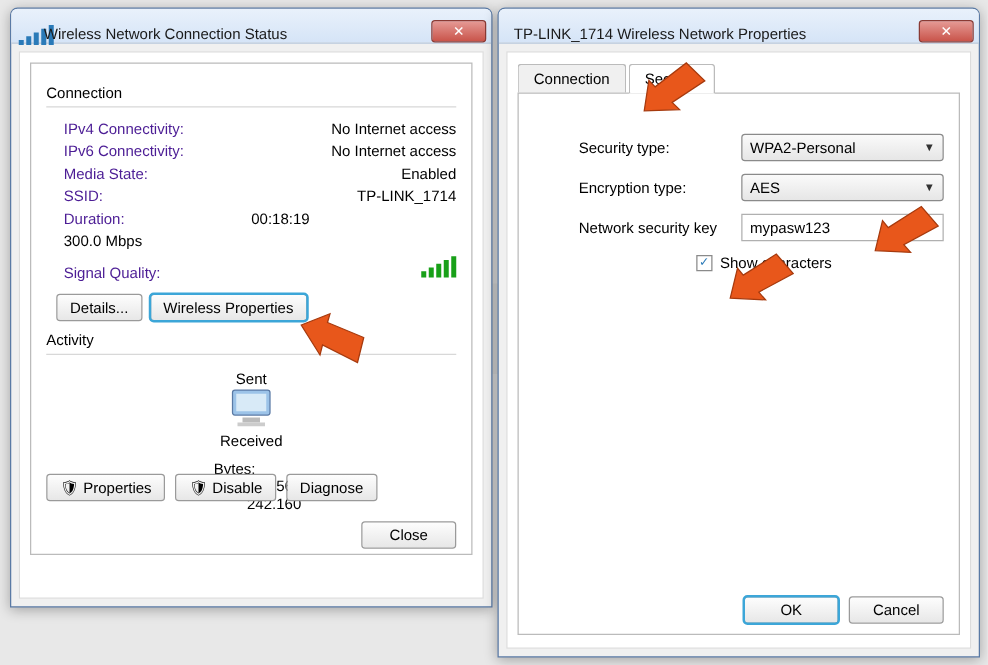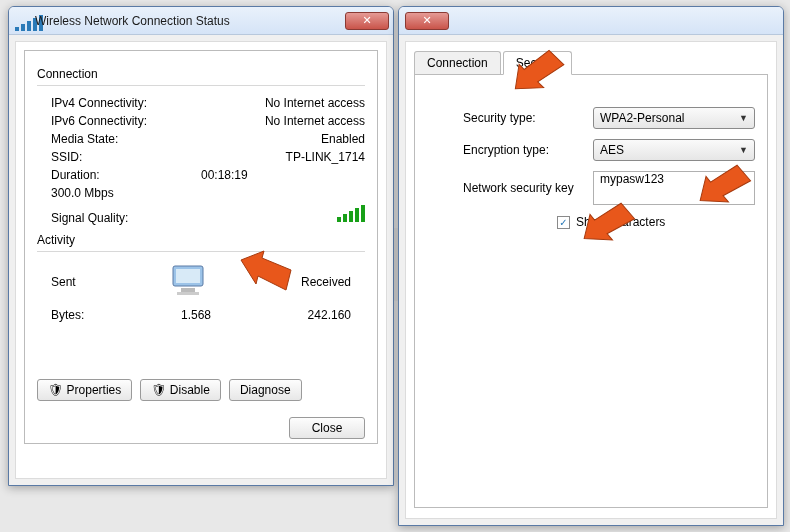--- a/index.html
+++ b/index.html
@@ -2,58 +2,58 @@
 <html><head>
 <meta charset="utf-8">
 <style>
 * { box-sizing: border-box; margin: 0; padding: 0; font-family: "Segoe UI", Tahoma, sans-serif; font-size: 12px; }
 body { background: #e8e8e8; width: 790px; height: 532px; position: relative; overflow: hidden; }
 
 .dialog { position: absolute; background: #f0f0f0; border: 1px solid #5a7aa5; border-radius: 6px 6px 0 0; overflow: hidden; box-shadow: 0 2px 10px rgba(0,0,0,0.3); }
 .dialog.left { left: 8px; top: 6px; width: 386px; height: 480px; }
 .dialog.right { left: 398px; top: 6px; width: 386px; height: 520px; }
 
-.titlebar { height: 28px; background: linear-gradient(#e9f1fb, #d5e4f7); display: flex; align-items: center; padding: 0 4px 0 6px; border-bottom: 1px solid #b8c8dc; }
+.titlebar { height: 28px; background: linear-gradient(#e9f1fb, #d5e4f7); display: flex; align-items: flex-end; padding: 0 4px 0 6px; border-bottom: 1px solid #b8c8dc; }
 .titlebar .icon { width: 16px; height: 16px; margin-right: 4px; }
 .titlebar .title { flex: 1; color: #1a1a1a; font-size: 12px; }
 .close-btn { width: 44px; height: 18px; background: linear-gradient(#e59a95, #c9544a); border: 1px solid #8a3a34; border-radius: 3px; color: #fff; font-size: 11px; display: flex; align-items: center; justify-content: center; cursor: pointer; }
 
 .body { background: #fff; margin: 6px; padding: 8px; height: calc(100% - 40px); border: 1px solid #dcdcdc; position: relative; }
 
 .tabs { display: flex; margin-bottom: 0; }
 .tab { padding: 4px 12px; border: 1px solid #bbb; background: #f0f0f0; border-bottom: none; border-radius: 3px 3px 0 0; margin-right: 2px; cursor: pointer; position: relative; top: 1px; }
 .tab.active { background: #fff; border-bottom: 1px solid #fff; z-index: 2; }
 .tab-content { border: 1px solid #bbb; padding: 10px 12px; background: #fff; height: calc(100% - 26px); position: relative; }
 
 .group-label { color: #000; margin: 6px 0 4px 0; }
 .group-rule { border: none; border-top: 1px solid #d8d8d8; margin: 2px 0 8px 0; }
 
 .row { display: flex; padding: 2px 0 2px 14px; }
-.row .k { width: 150px; color: #000000; }
+.row .k { width: 150px; color: #4c1d95; }
 .row .v { flex: 1; color: #000; }
 
 .sigbars { display: inline-flex; align-items: flex-end; gap: 2px; height: 18px; }
 .sigbars span { width: 4px; background: #18a018; display: inline-block; }
 .sigbars.blue span { background: #2a7ab8; }
 
 .btn { background: linear-gradient(#fdfdfd,#e7e7e7); border: 1px solid #9a9a9a; border-radius: 3px; padding: 3px 10px; cursor: pointer; font-size: 12px; }
 .btn.focus { outline: 2px solid #3ca6d8; outline-offset: -1px; }
 .btnrow { display: flex; gap: 6px; margin: 8px 0 8px 8px; }
 
-.activity { display: flex; align-items: center; justify-content: space-between; padding: 4px 14px; }
+.activity { display: flex; align-items: center; justify-content: space-between; padding: 4px 14px; flex-direction: column; }
 .compicon { width: 50px; height: 36px; }
 
 .bottom-btns { position: absolute; left: 12px; bottom: 42px; display: flex; gap: 8px; }
 .close-row { position: absolute; right: 12px; bottom: 4px; }
 
 .formrow { display: flex; align-items: center; margin: 10px 0; }
 .formrow label { width: 130px; margin-left: 36px; }
 .combo { flex: 1; height: 22px; border: 1px solid #8a8a8a; background: linear-gradient(#fafafa,#e6e6e6); border-radius: 3px; padding: 0 6px; display: flex; align-items: center; justify-content: space-between; }
 .combo .arrow { font-size: 9px; color: #333; }
-.txt { flex: 1; height: 34px; border: 1px solid #b0b0b0; padding: 0 6px; display: flex; align-items: flex-start; background: #fff; }
+.txt { flex: 1; height: 22px; border: 1px solid #b0b0b0; padding: 0 6px; display: flex; align-items: center; background: #fff; }
 
 .checkbox-row { display: flex; align-items: center; margin-left: 130px; gap: 6px; }
 .checkbox { width: 13px; height: 13px; border: 1px solid #8a8a8a; background: #fff; display: flex; align-items: center; justify-content: center; font-size: 10px; color: #2a7ab8; }
 
 .okcancel { position: absolute; right: 12px; bottom: 8px; display: flex; gap: 8px; }
 .okcancel .btn { width: 76px; }
 
 .arrow-pointer { position: absolute; width: 60px; height: 52px; pointer-events: none; z-index: 50; }
 
 .watermark { position: absolute; left: 50%; top: 50%; transform: translate(-50%,-50%); font-size: 100px; font-weight: bold; color: rgba(200,200,200,0.25); letter-spacing: 2px; z-index: 0; pointer-events: none; white-space: nowrap; }
@@ -109,20 +109,24 @@
           <span class="k">Signal Quality:</span>
           <span class="v" style="text-align:right"><span class="sigbars">
               <span style="height:5px"></span>
               <span style="height:8px"></span>
               <span style="height:11px"></span>
               <span style="height:14px"></span>
               <span style="height:17px"></span>
             </span></span>
         </div>
 
+      <div class="btnrow">
+        <button class="btn">Details...</button>
+        <button class="btn focus">Wireless Properties</button>
+      </div>
 
       <div class="group-label">Activity</div>
       <hr class="group-rule">
       <div class="activity">
         <span>Sent</span>
         <svg class="compicon" viewBox="0 0 50 36">
             <rect x="10" y="2" width="30" height="20" rx="2" fill="#9cc3e8" stroke="#5a7aa5"></rect>
             <rect x="13" y="5" width="24" height="14" fill="#d8eaf7"></rect>
             <rect x="18" y="24" width="14" height="4" fill="#bbb"></rect>
             <rect x="14" y="28" width="22" height="3" fill="#ccc"></rect>
@@ -143,20 +147,21 @@
       </div>
       <div class="close-row">
         <button class="btn" style="width:76px">Close</button>
       </div>
     </div>
   </div>
 </div>
 
 <div class="dialog right">
   <div class="titlebar">
+    <span class="title" style="padding-left:6px">TP-LINK_1714 Wireless Network Properties</span>
     <div class="close-btn">✕</div>
   </div>
   <div class="body">
     <div class="tabs">
       <div class="tab">Connection</div>
       <div class="tab active">Security</div>
     </div>
     <div class="tab-content">
       <div style="height:12px"></div>
       <div class="formrow">
@@ -178,20 +183,24 @@
         <div class="txt">
             <span>mypasw123</span>
           </div>
       </div>
       <div class="checkbox-row">
         <div class="checkbox">✓</div>
         <span>Show characters</span>
       </div>
 
 
+      <div class="okcancel">
+        <button class="btn focus">OK</button>
+        <button class="btn">Cancel</button>
+      </div>
     </div>
   </div>
 </div>
 
 <svg class="arrow-pointer" style="left:236px; top:248px" viewBox="0 0 60 52">
     <path d="M5 12 L28 3 L26 10 L55 22 L50 42 L22 28 L20 36 Z" fill="#e8571b" stroke="#a63a0e" stroke-width="1"></path>
   </svg>
 <svg class="arrow-pointer" style="left:510px; top:48px; transform:rotate(-60deg)" viewBox="0 0 60 52">
     <path d="M5 12 L28 3 L26 10 L55 22 L50 42 L22 28 L20 36 Z" fill="#e8571b" stroke="#a63a0e" stroke-width="1"></path>
   </svg>

